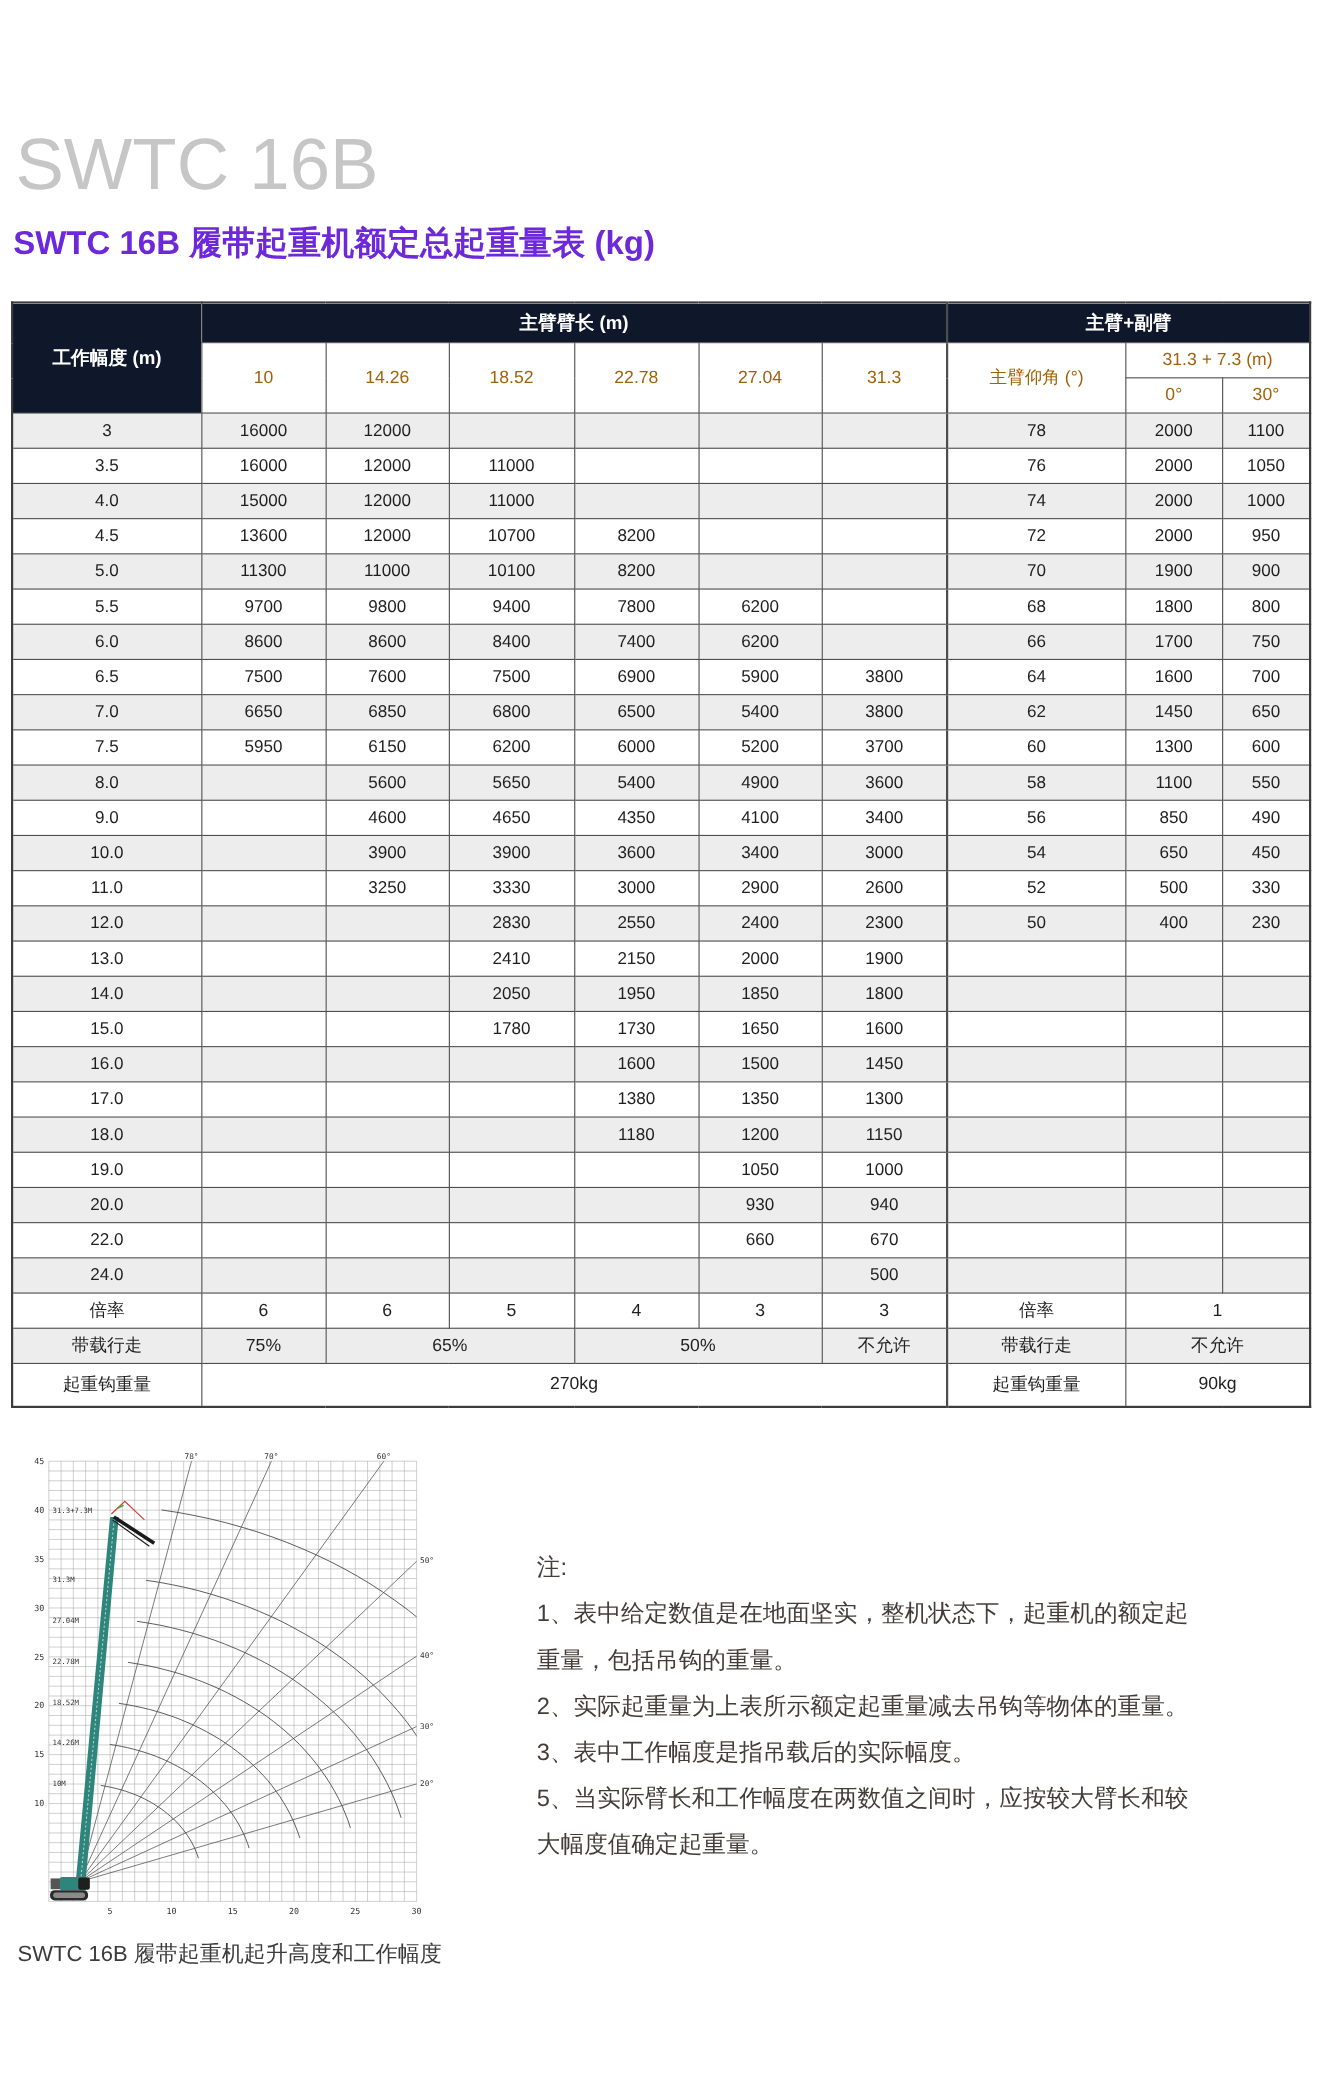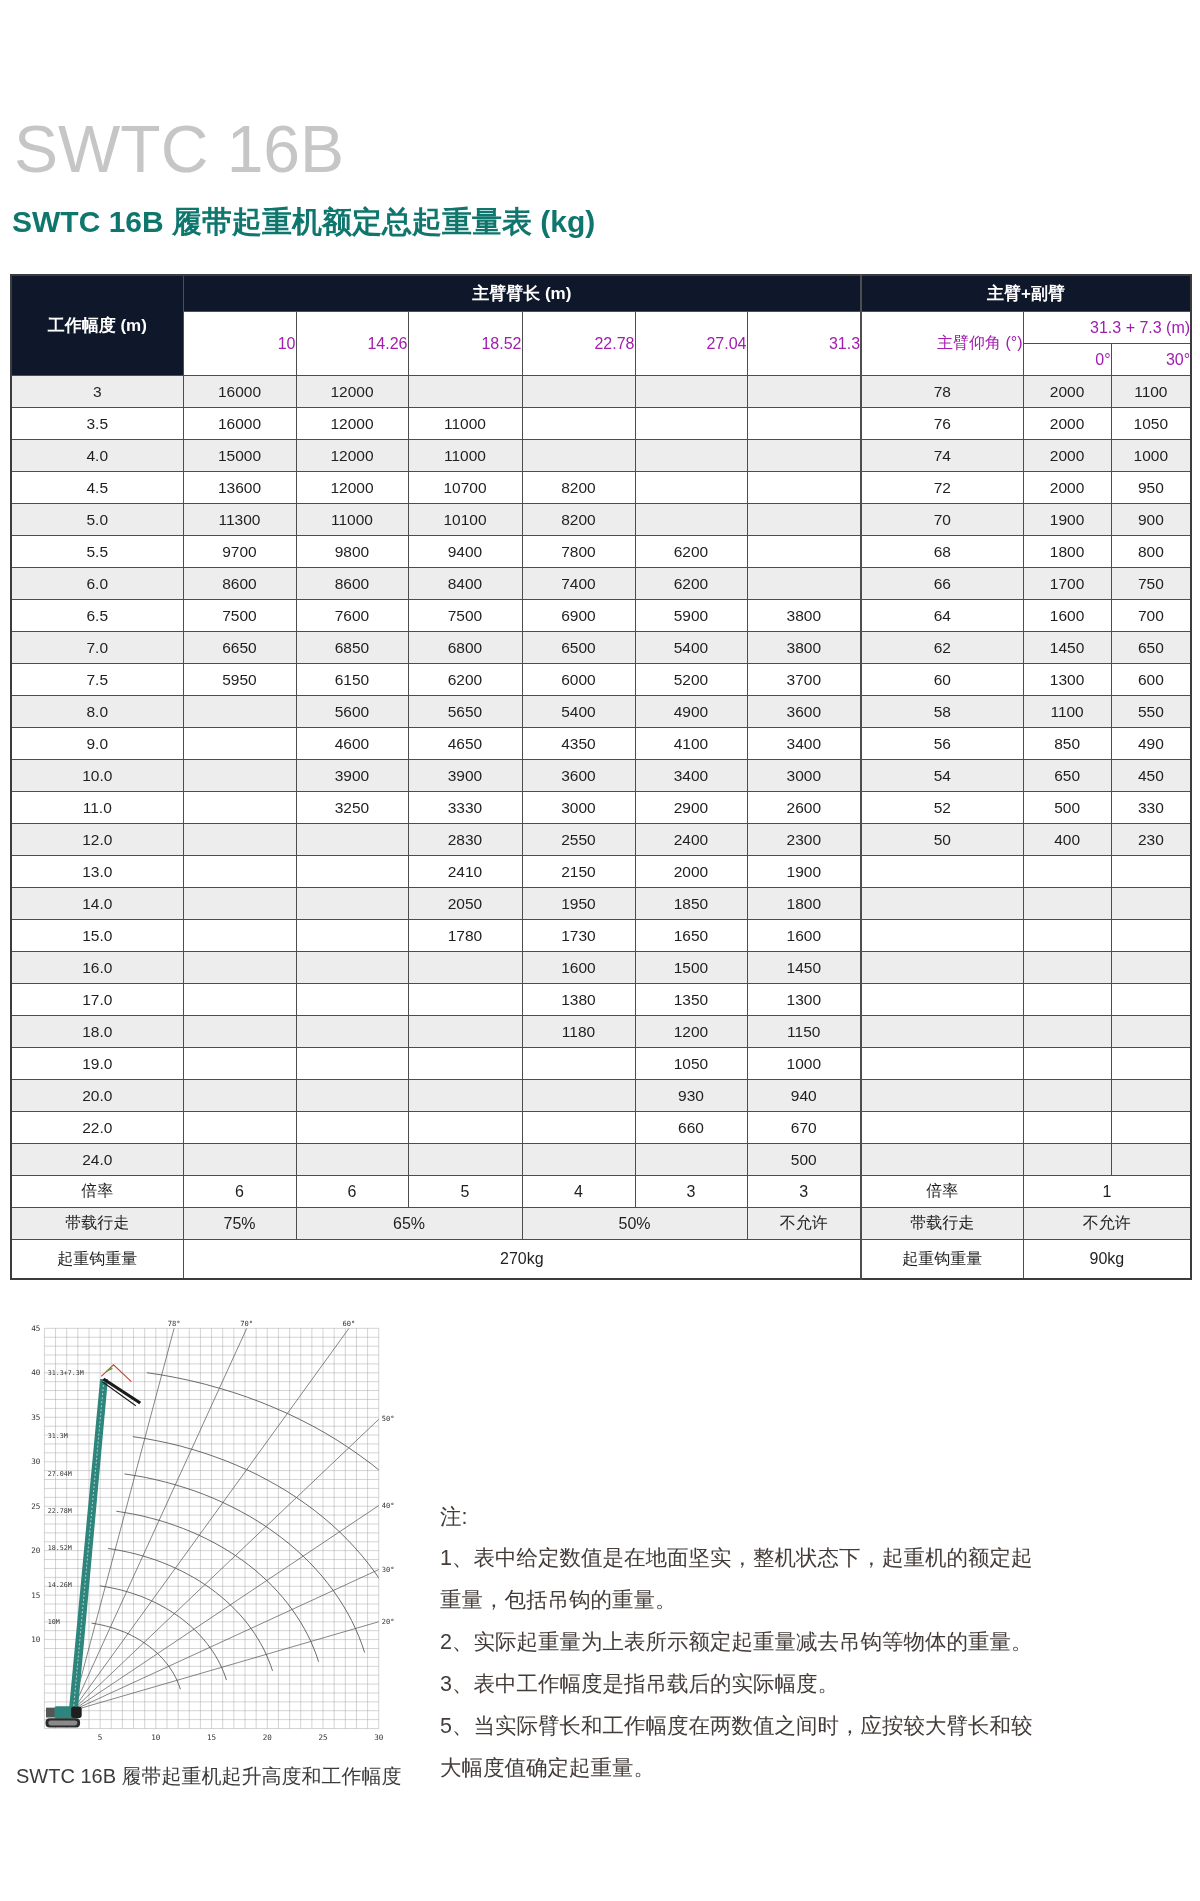--- a/index.html
+++ b/index.html
@@ -1,35 +1,35 @@
 <!DOCTYPE html>
 <html><head>
 <meta charset="utf-8">
 <style>
   html,body{margin:0;padding:0;background:#ffffff;}
   .page{width:1200px;min-height:1901px;background:#fff;box-sizing:border-box;
         font-family:"Liberation Sans","DejaVu Sans",sans-serif;padding-top:116px;}
   .model-title{margin:0 0 0 14px;font-size:66px;line-height:1.0;font-weight:400;
         color:#c6c6c6;letter-spacing:0px;}
-  .table-title{margin:22px 0 0 12px;font-size:30px;line-height:1.2;font-weight:700;color:#0f766e;}
+  .table-title{margin:22px 0 0 12px;font-size:30px;line-height:1.2;font-weight:700;color:#6d28d9;}
 
   table.load-table{border-collapse:collapse;table-layout:fixed;width:1180px;margin:34px 10px 0 10px;
         border:2px solid #3c3c3c;}
   .load-table th,.load-table td{border:1px solid #4d4d4d;text-align:center;vertical-align:middle;
         padding:0;overflow:hidden;white-space:nowrap;}
   .load-table thead th.teal{background:#0f172a;color:#ffffff;font-size:17px;font-weight:700;height:35px;}
-  .load-table thead th.sub{background:#ffffff;color:#a21caf;font-size:16px;font-weight:400;height:31px;text-align:right;}
+  .load-table thead th.sub{background:#ffffff;color:#a16207;font-size:16px;font-weight:400;height:31px;}
   .load-table tbody td{font-size:15.5px;color:#1f1f1f;height:31px;font-weight:400;}
   .load-table tbody tr:nth-child(odd) td{background:#ededed;}
   .load-table tbody tr:nth-child(even) td{background:#ffffff;}
   .load-table .sep-left{border-left-width:2px;}
   .load-table tbody tr.footer-row td{font-size:16px;}
   .load-table tbody tr.hook-row td{height:38px;}
 
-  .bottom{display:flex;align-items:flex-end;margin-top:38px;padding:0 14px 60px 14px;}
+  .bottom{display:flex;align-items:center;margin-top:38px;padding:0 14px 60px 14px;gap:48px;}
   .chart-block{width:400px;flex:0 0 auto;}
   #range-chart{width:385px;height:431px;display:block;}
   #range-chart text{font-family:"DejaVu Sans Mono","Liberation Mono",monospace;}
   .chart-caption{margin:14px 0 0 2px;font-size:20px;color:#3b3b3b;font-weight:400;}
   .notes{flex:1 1 auto;margin-left:26px;margin-top:-4px;max-width:600px;
         font-size:21.5px;line-height:1.95;color:#433c38;}
   .notes-heading{font-weight:400;}
   .note-item{font-weight:400;}
 </style>
 </head>

